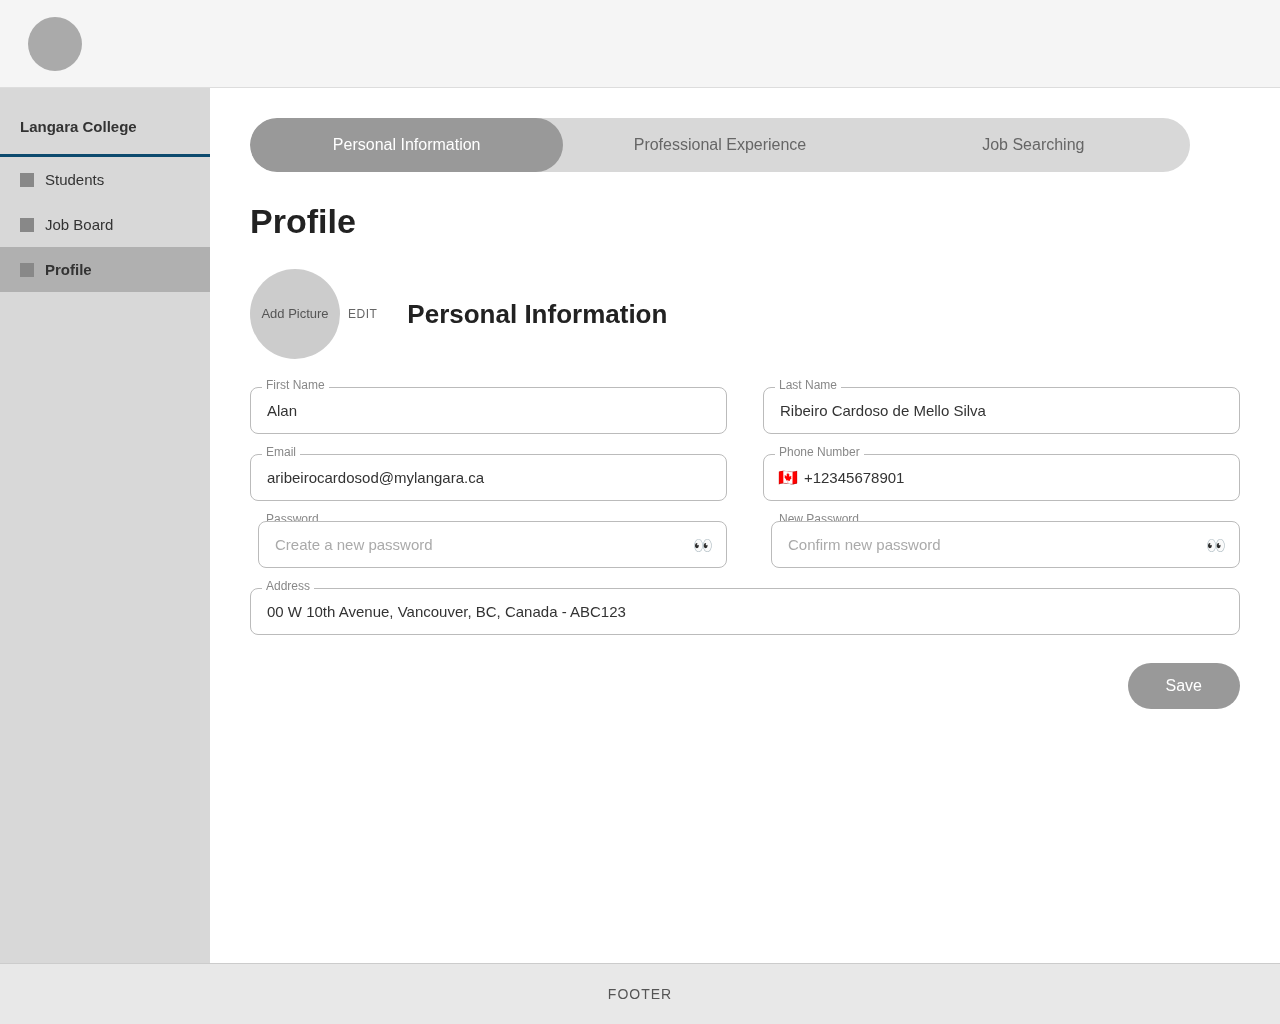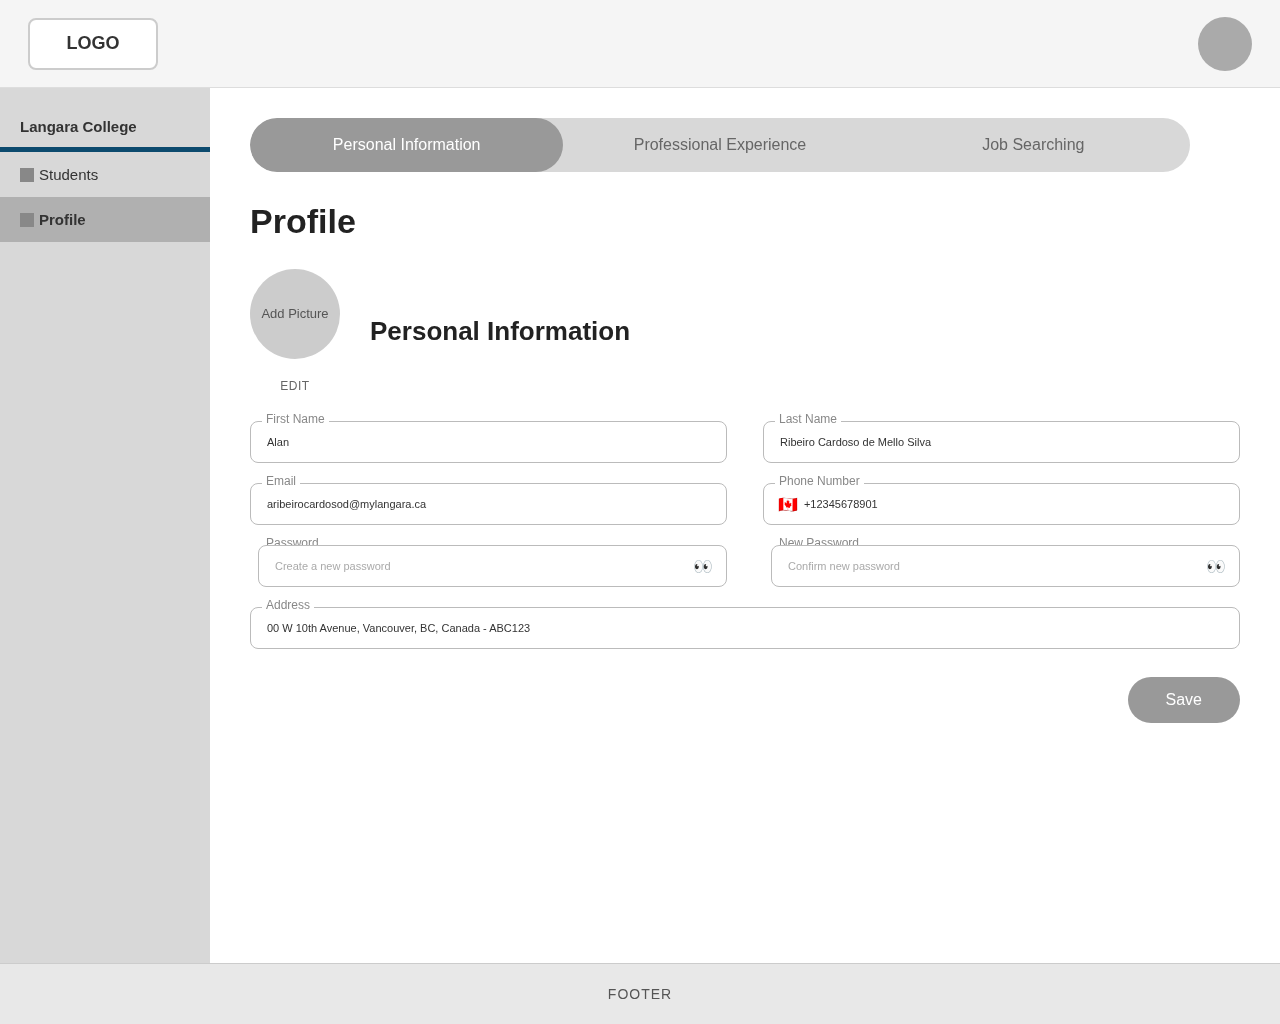--- a/index.html
+++ b/index.html
@@ -53,31 +53,31 @@
     .sidebar {
       width: 210px;
       background: #d8d8d8;
       flex-shrink: 0;
       padding-top: 20px;
     }
     .sidebar-org {
       font-size: 15px;
       font-weight: 700;
       color: #333;
-      padding: 10px 20px 12px 20px;
-      border-bottom: 5px solid #0c4a6e;
+      padding: 10px 20px 19px 20px;
+      border-bottom: 3px solid #0c4a6e;
     }
     .sidebar-item {
       display: flex;
       align-items: center;
       padding: 14px 20px;
       font-size: 15px;
       color: #333;
       cursor: pointer;
-      gap: 5px;
+      gap: 11px;
     }
     .sidebar-item.active {
       background: #b0b0b0;
       font-weight: 600;
     }
     .sidebar-icon {
       width: 14px;
       height: 14px;
       background: #888;
       flex-shrink: 0;
@@ -126,23 +126,23 @@
 
     
     .profile-section {
       display: flex;
       align-items: flex-start;
       gap: 30px;
       margin-bottom: 28px;
     }
     .avatar-container {
       display: flex;
-      flex-direction: column;
-      align-items: center;
-      gap: 20px;
+      flex-direction: row;
+      align-items: center;
+      gap: 8px;
       flex-shrink: 0;
     }
     .profile-avatar {
       width: 90px;
       height: 90px;
       border-radius: 50%;
       background: #ccc;
       display: flex;
       align-items: center;
       justify-content: center;
@@ -184,21 +184,21 @@
       background: #fff;
       padding: 0 4px;
       font-size: 12px;
       color: #888;
     }
     .field-input {
       width: 100%;
       border: 1.5px solid #bbb;
       border-radius: 8px;
       padding: 14px 16px;
-      font-size: 11px;
+      font-size: 15px;
       color: #333;
       background: #fff;
       outline: none;
     }
     .field-input::placeholder {
       color: #aaa;
     }
     .password-wrapper {
       position: relative;
       margin-left: 8px;
@@ -260,32 +260,35 @@
       font-size: 14px;
       color: #555;
       letter-spacing: 1px;
       border-top: 1px solid #ccc;
     }
   </style>
 </head>
 <body>
 
 <div class="header">
-  <div class="logo-box">LOGO</div>
   <div class="user-avatar"></div>
 </div>
 
 <div class="main-layout">
 
   <div class="sidebar">
     <div class="sidebar-org">Langara College</div>
     <div class="sidebar-item">
       <div class="sidebar-icon"></div>
       <span>Students</span>
     </div>
+    <div class="sidebar-item">
+      <div class="sidebar-icon"></div>
+      <span>Job Board</span>
+    </div>
     <div class="sidebar-item active">
       <div class="sidebar-icon"></div>
       <span>Profile</span>
     </div>
   </div>
 
   <div class="content">
 
     <div class="tabs">
       <div class="tab active">Personal Information</div>

